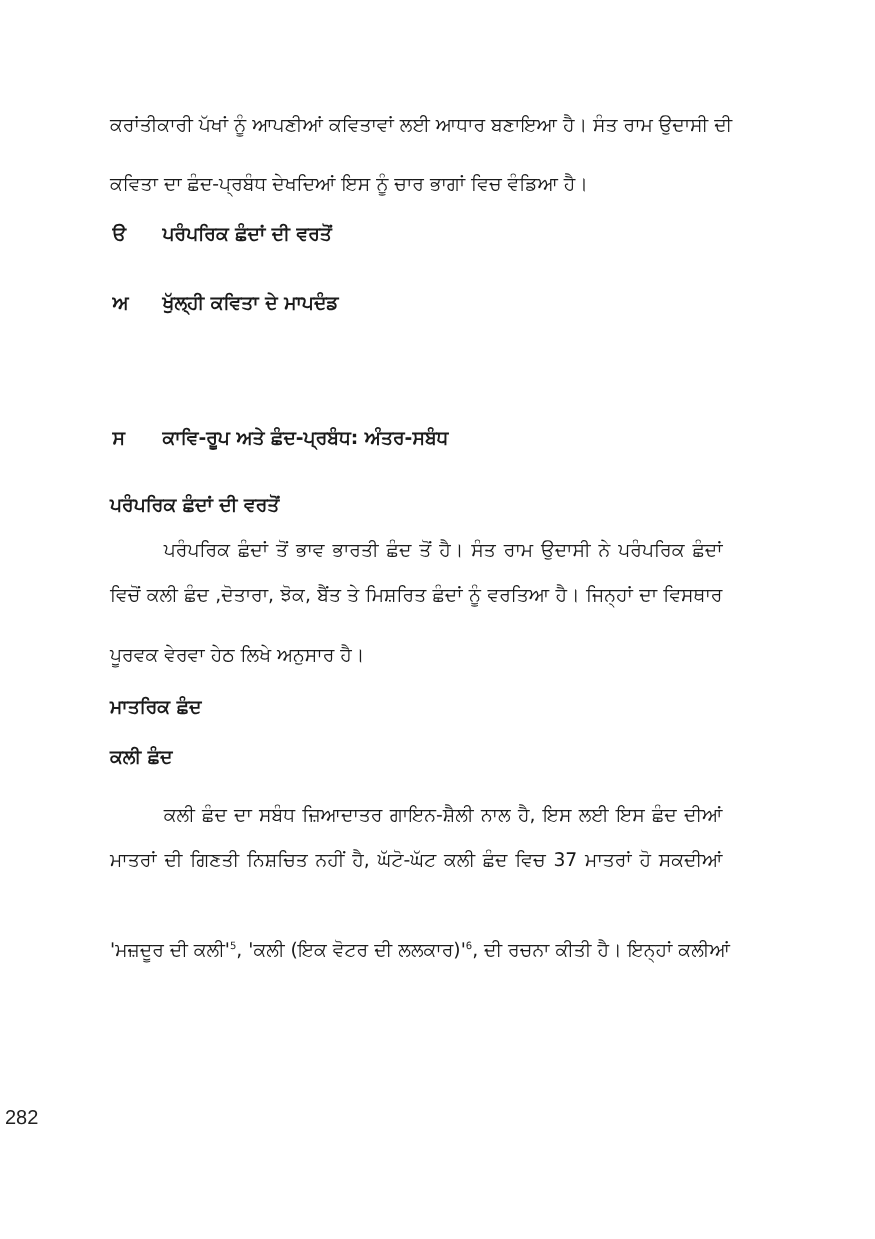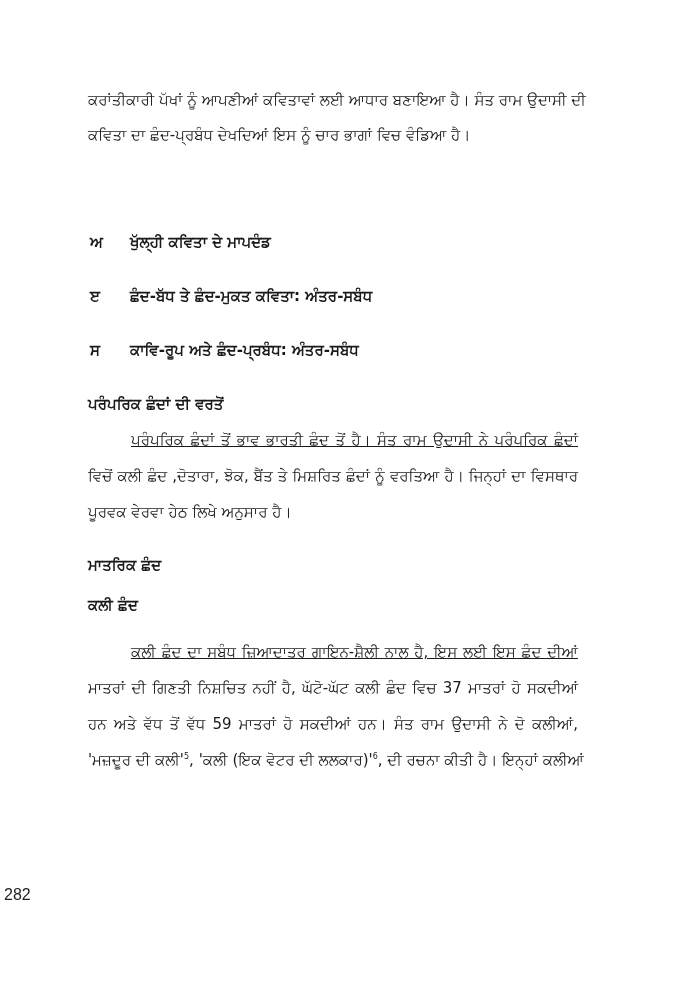--- a/index.html
+++ b/index.html
@@ -5,56 +5,55 @@
   html, body { margin: 0; padding: 0; }
   body {
     width: 700px; height: 991px; background: #ffffff; position: relative; overflow: hidden;
     font-family: "DejaVu Sans", sans-serif; color: #1a1a1a;
   }
   .page { position: absolute; left: 4px; top: 0; width: 700px; height: 991px; }
   .line {
     position: absolute; left: 84px; width: 490px; font-size: 15px; line-height: 20px;
     white-space: nowrap; text-align: justify; text-align-last: justify;
   }
-  .line.last { text-align-last: left; }
-  .indent { left: 127px; width: 447px; text-decoration: underline; }
+  .line.last { text-align-last: left; margin-top: 12px; }
+  .indent { left: 127px; width: 447px; }
   .list-item { position: absolute; left: 86px; font-size: 15px; font-weight: bold; line-height: 20px; white-space: nowrap; }
   .list-item .label { display: inline-block; width: 40px; }
   .heading { position: absolute; left: 84px; font-size: 15px; font-weight: bold; line-height: 20px; white-space: nowrap; }
   sup { font-size: 8px; vertical-align: 6px; line-height: 0; }
   .page-number { position: absolute; left: 0; width: 700px; top: 886px; text-align: left; font-size: 16px; font-family: "Liberation Sans", sans-serif; color: #222; }
 </style>
 </head>
 <body>
 
 <div class="page">
 
   <div class="line" style="top:90px">ਕਰਾਂਤੀਕਾਰੀ ਪੱਖਾਂ ਨੂੰ ਆਪਣੀਆਂ ਕਵਿਤਾਵਾਂ ਲਈ ਆਧਾਰ ਬਣਾਇਆ ਹੈ। ਸੰਤ ਰਾਮ ਉਦਾਸੀ ਦੀ</div>
   <div class="line last" style="top:125px">ਕਵਿਤਾ ਦਾ ਛੰਦ-ਪ੍ਰਬੰਧ ਦੇਖਦਿਆਂ ਇਸ ਨੂੰ ਚਾਰ ਭਾਗਾਂ ਵਿਚ ਵੰਡਿਆ ਹੈ।</div>
 
+  <div class="list-item" style="top:177px">
+    <span class="label">ੳ</span><span>ਪਰੰਪਰਿਕ ਛੰਦਾਂ ਦੀ ਵਰਤੋਂ</span>
+  </div>
   <div class="list-item" style="top:232px">
     <span class="label">ਅ</span><span>ਖੁੱਲ੍ਹੀ ਕਵਿਤਾ ਦੇ ਮਾਪਦੰਡ</span>
-  </div>
-  <div class="list-item" style="top:286px">
-    <span class="label">ੲ</span><span>ਛੰਦ-ਬੱਧ ਤੇ ਛੰਦ-ਮੁਕਤ ਕਵਿਤਾ: ਅੰਤਰ-ਸਬੰਧ</span>
   </div>
   <div class="list-item" style="top:340px">
     <span class="label">ਸ</span><span>ਕਾਵਿ-ਰੂਪ ਅਤੇ ਛੰਦ-ਪ੍ਰਬੰਧ: ਅੰਤਰ-ਸਬੰਧ</span>
   </div>
 
   <div class="heading" style="top:394px">ਪਰੰਪਰਿਕ ਛੰਦਾਂ ਦੀ ਵਰਤੋਂ</div>
 
   <div class="line indent" style="top:430px">ਪਰੰਪਰਿਕ ਛੰਦਾਂ ਤੋਂ ਭਾਵ ਭਾਰਤੀ ਛੰਦ ਤੋਂ ਹੈ। ਸੰਤ ਰਾਮ ਉਦਾਸੀ ਨੇ ਪਰੰਪਰਿਕ ਛੰਦਾਂ</div>
   <div class="line last" style="top:502px">ਪੂਰਵਕ ਵੇਰਵਾ ਹੇਠ ਲਿਖੇ ਅਨੁਸਾਰ ਹੈ।</div>
   <div class="line" style="top:466px">ਵਿਚੋਂ ਕਲੀ ਛੰਦ ,ਦੋਤਾਰਾ, ਝੋਕ, ਬੈਂਤ ਤੇ ਮਿਸ਼ਰਿਤ ਛੰਦਾਂ ਨੂੰ ਵਰਤਿਆ ਹੈ। ਜਿਨ੍ਹਾਂ ਦਾ ਵਿਸਥਾਰ</div>
 
   <div class="heading" style="top:555px">ਮਾਤਰਿਕ ਛੰਦ</div>
   <div class="heading" style="top:595px">ਕਲੀ ਛੰਦ</div>
 
   <div class="line indent" style="top:642px">ਕਲੀ ਛੰਦ ਦਾ ਸਬੰਧ ਜ਼ਿਆਦਾਤਰ ਗਾਇਨ-ਸ਼ੈਲੀ ਨਾਲ ਹੈ, ਇਸ ਲਈ ਇਸ ਛੰਦ ਦੀਆਂ</div>
   <div class="line" style="top:678px">ਮਾਤਰਾਂ ਦੀ ਗਿਣਤੀ ਨਿਸ਼ਚਿਤ ਨਹੀਂ ਹੈ, ਘੱਟੋ-ਘੱਟ ਕਲੀ ਛੰਦ ਵਿਚ 37 ਮਾਤਰਾਂ ਹੋ ਸਕਦੀਆਂ</div>
-  <div class="line" style="top:714px">ਹਨ ਅਤੇ ਵੱਧ ਤੋਂ ਵੱਧ 59 ਮਾਤਰਾਂ ਹੋ ਸਕਦੀਆਂ ਹਨ। ਸੰਤ ਰਾਮ ਉਦਾਸੀ ਨੇ ਦੋ ਕਲੀਆਂ,</div>
   <div class="line" style="top:750px">
     <span>'ਮਜ਼ਦੂਰ ਦੀ ਕਲੀ'</span><sup>5</sup><span>, 'ਕਲੀ (ਇਕ ਵੋਟਰ ਦੀ ਲਲਕਾਰ)'</span><sup>6</sup><span>, ਦੀ ਰਚਨਾ ਕੀਤੀ ਹੈ। ਇਨ੍ਹਾਂ ਕਲੀਆਂ</span>
   </div>
 
   <div class="page-number">282</div>
 </div>
 
 </body></html>

